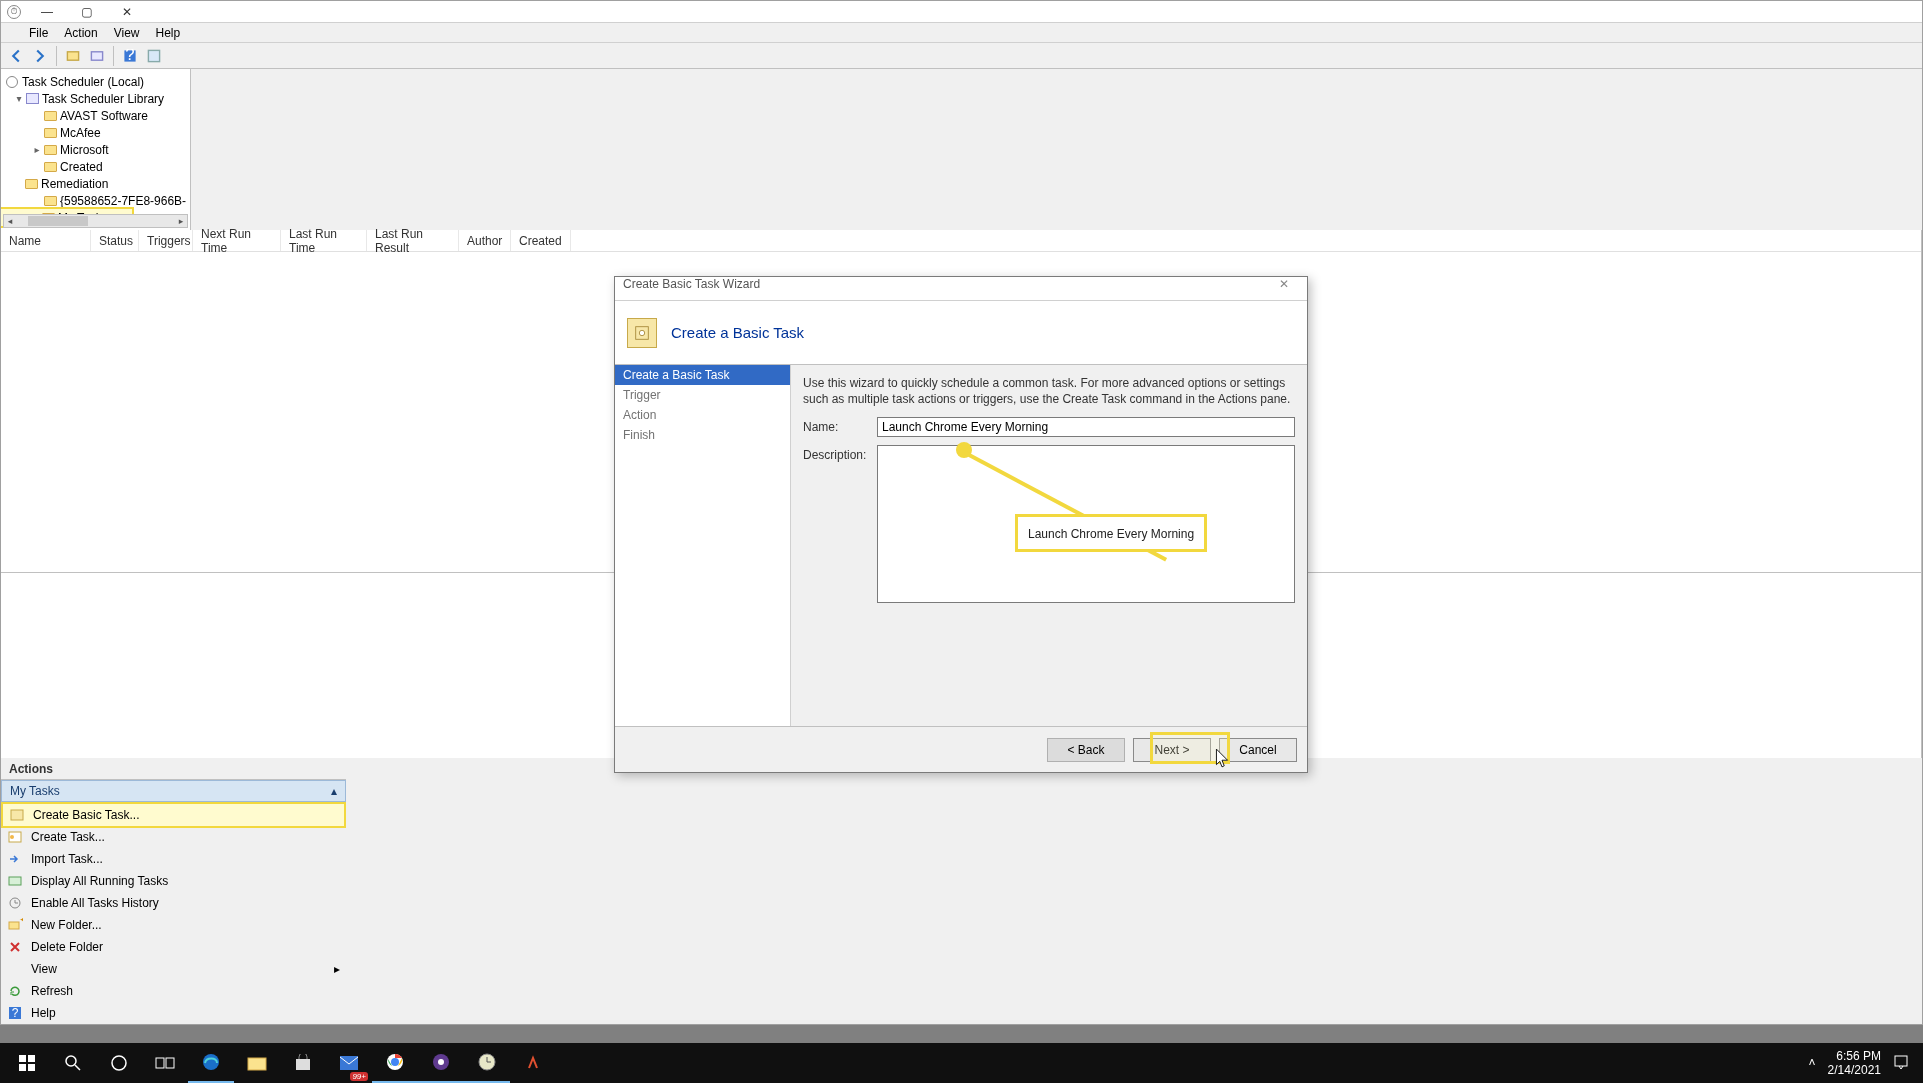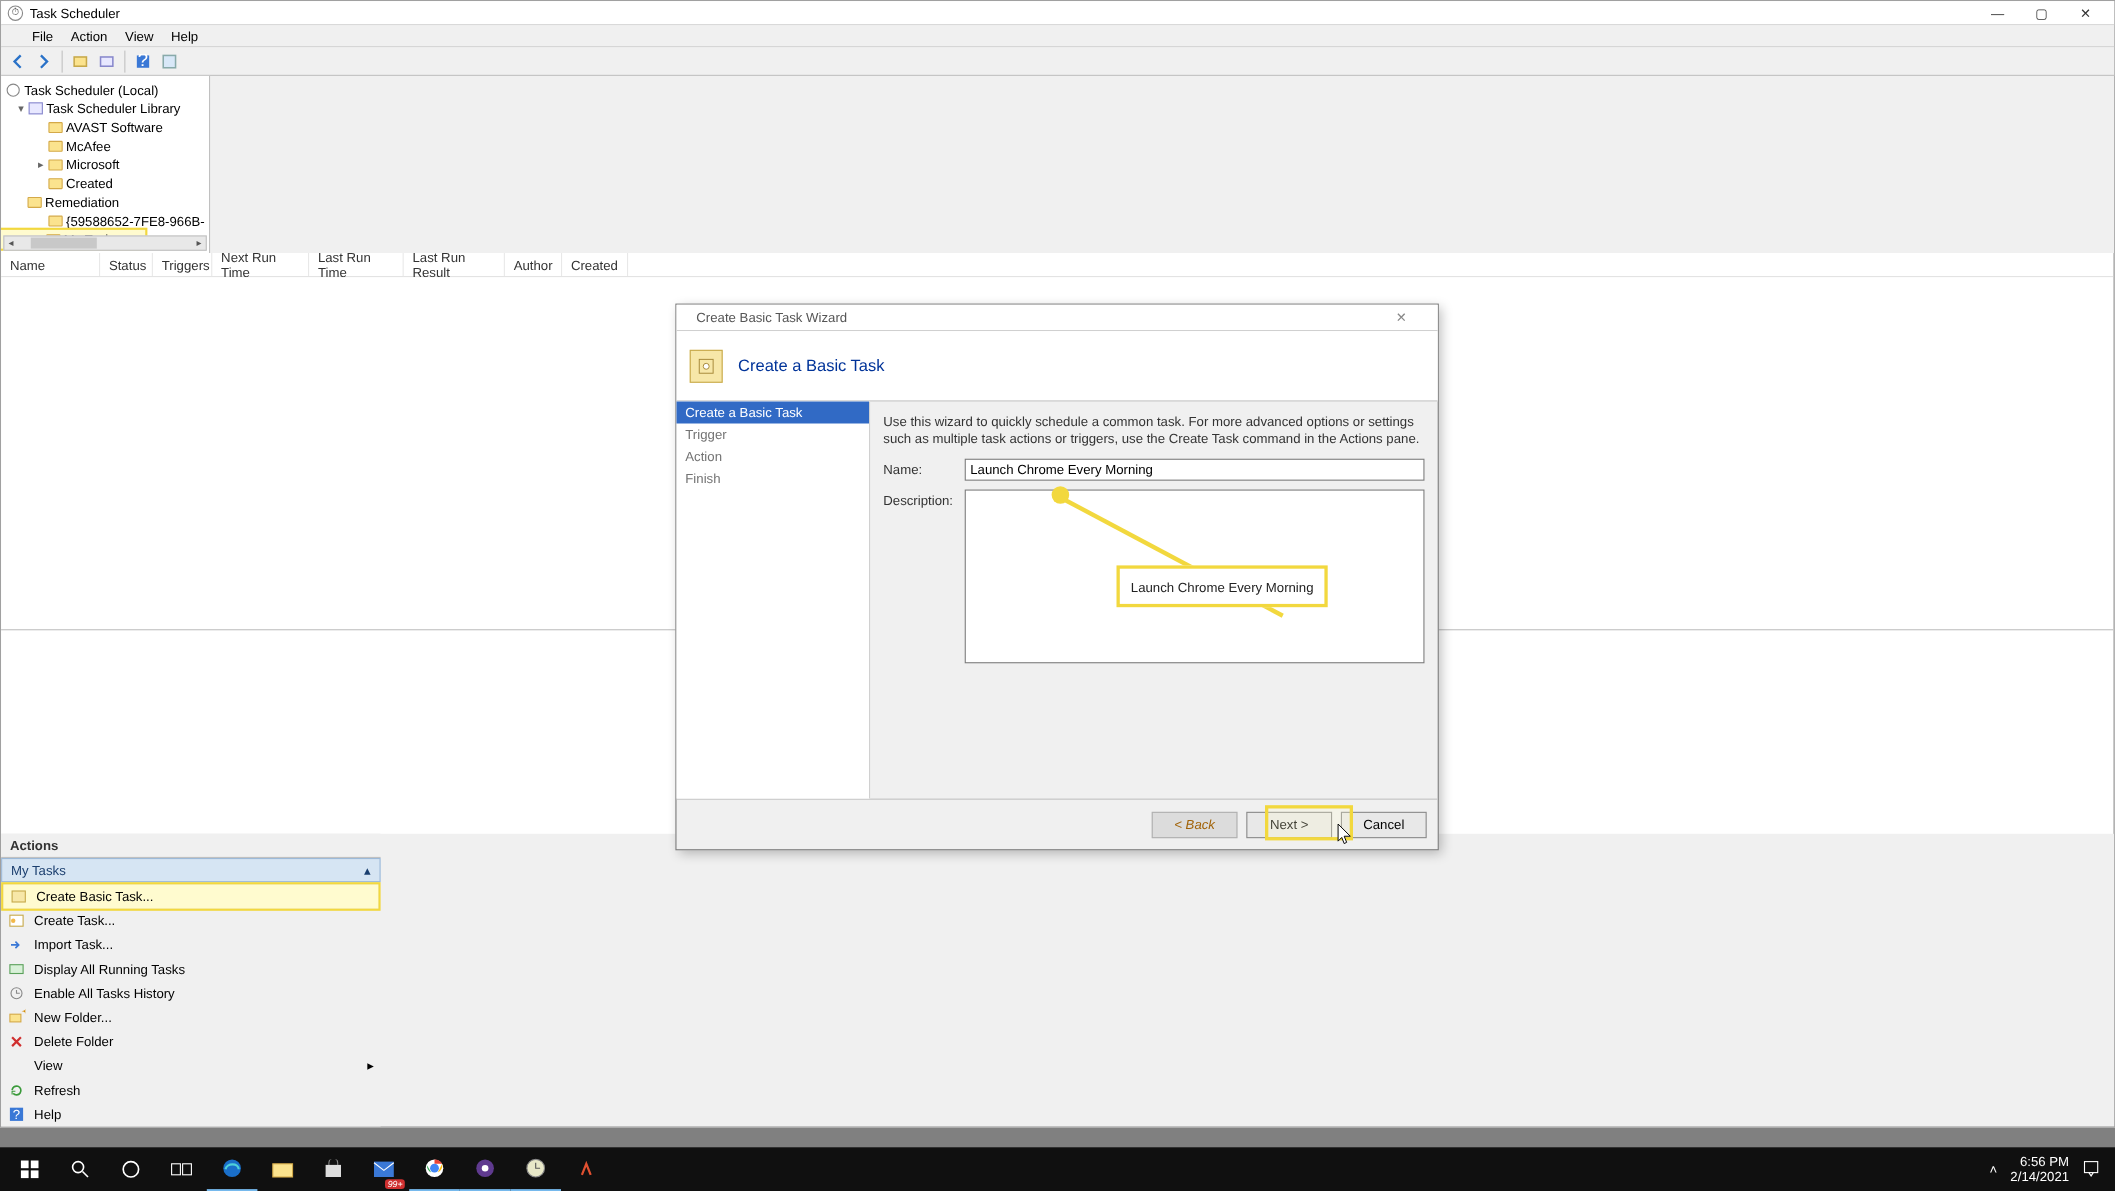--- a/index.html
+++ b/index.html
@@ -41,38 +41,38 @@
 .list-body-bottom { flex: 1; background: #fff; border-top: 1px solid #c0c0c0; }
 
 .actions-pane { width: 345px; background: #f0f0f0; }
 .actions-title { height: 22px; background: #f0f0f0; border-bottom: 1px solid #c0c0c0; padding: 0 8px; display: flex; align-items: center; font-weight: bold; color: #333; }
 .actions-sect { background: #d6e5f3; border: 1px solid #9cb9d8; padding: 3px 8px; color: #1a3e6e; display:flex; justify-content:space-between; align-items:center; }
 .action-row { display: flex; align-items: center; height: 22px; padding: 0 6px; gap: 8px; }
 .action-icon { width: 16px; height: 16px; display: inline-flex; align-items: center; justify-content: center; }
 
 
 .dialog { position: absolute; left: 614px; top: 276px; width: 694px; height: 497px; background: #f0f0f0; border: 1px solid #7a7a7a; box-shadow: 3px 3px 10px rgba(0,0,0,0.25); }
-.dlg-title { height: 24px; background: #fff; display: flex; align-items: center; padding: 0 18px; color: #555; border-bottom: 1px solid #d0d0d0; }
+.dlg-title { height: 24px; background: #fff; display: flex; align-items: flex-start; padding: 0 8px; color: #555; border-bottom: 1px solid #d0d0d0; }
 .dlg-close { margin-left: auto; width: 30px; text-align: center; color: #888; cursor: default; }
 .dlg-header { height: 64px; background: #fff; border-bottom: 1px solid #c0c0c0; display: flex; align-items: center; padding: 0 12px; gap: 14px; }
 .dlg-header-icon { width: 30px; height: 30px; background: #f7e7a8; border: 1px solid #c7a94a; display:flex; align-items:center; justify-content:center; position:relative; }
 .dlg-header-title { font-size: 15px; color: #003399; }
 .dlg-body { display: flex; height: calc(100% - 134px); }
 .dlg-nav { width: 176px; background: #fff; border-right: 1px solid #d0d0d0; }
 .dlg-nav-item { padding: 3px 8px; color: #737373; }
 .dlg-nav-item.sel { background: #316ac5; color: #fff; }
 .dlg-form { flex: 1; padding: 10px 12px; }
 .dlg-intro { color: #333; line-height: 1.35; margin-bottom: 10px; }
 .form-row { display: flex; align-items: flex-start; margin-bottom: 8px; }
 .form-lbl { width: 74px; color: #333; padding-top: 3px; }
 .form-inp { flex: 1; border: 1px solid #7a7a7a; background: #fff; padding: 2px 4px; height: 20px; font-size: 12px; }
 .form-txt { flex: 1; border: 1px solid #7a7a7a; background: #fff; height: 158px; padding: 2px 4px; font-size: 12px; resize: none; }
 .dlg-footer { height: 46px; border-top: 1px solid #c0c0c0; display: flex; align-items: center; justify-content: flex-end; padding: 0 10px; gap: 8px; }
 .dlg-btn { width: 78px; height: 24px; border: 1px solid #8a8a8a; background: #e8e8e8; cursor: default; }
-.dlg-btn.disabled { color: #a16207; background: #dcdcdc; border-color: #b0b0b0; font-style: italic; }
+.dlg-btn.disabled { color: #000000; background: #dcdcdc; border-color: #b0b0b0; }
 
 
 .annot-box { position: absolute; border: 3px solid #f2d83e; background: rgba(255,251,207,0.25); pointer-events: none; }
 .annot-callout { position: absolute; border: 3px solid #f2d83e; background: #fff; padding: 6px 10px; font-size: 17px; color: #222; }
 .annot-line { position: absolute; background: #f2d83e; transform-origin: top left; height: 4px; }
 .annot-dot { position: absolute; width: 16px; height: 16px; background: #f2d83e; border-radius: 50%; }
 
 
 .cursor { position: absolute; width: 14px; height: 20px; pointer-events:none; }
 .cursor svg { width: 14px; height: 20px; }
@@ -84,21 +84,20 @@
 .tray { margin-left: auto; display: flex; align-items: center; color: #fff; gap: 12px; padding-right: 10px; }
 .clock { text-align: right; font-size: 11px; line-height: 1.2; }
 </style>
 </head>
 <body>
 
 <div class="main-window">
 
   <div class="titlebar">
     <span class="titlebar-icon">⏱</span>
-    <span class="titlebar-text">Task Scheduler</span>
     <span class="winbtn">―</span>
     <span class="winbtn">▢</span>
     <span class="winbtn">✕</span>
   </div>
 
   <div class="menubar">
     <span class="menuitem">File</span>
     <span class="menuitem">Action</span>
     <span class="menuitem">View</span>
     <span class="menuitem">Help</span>

